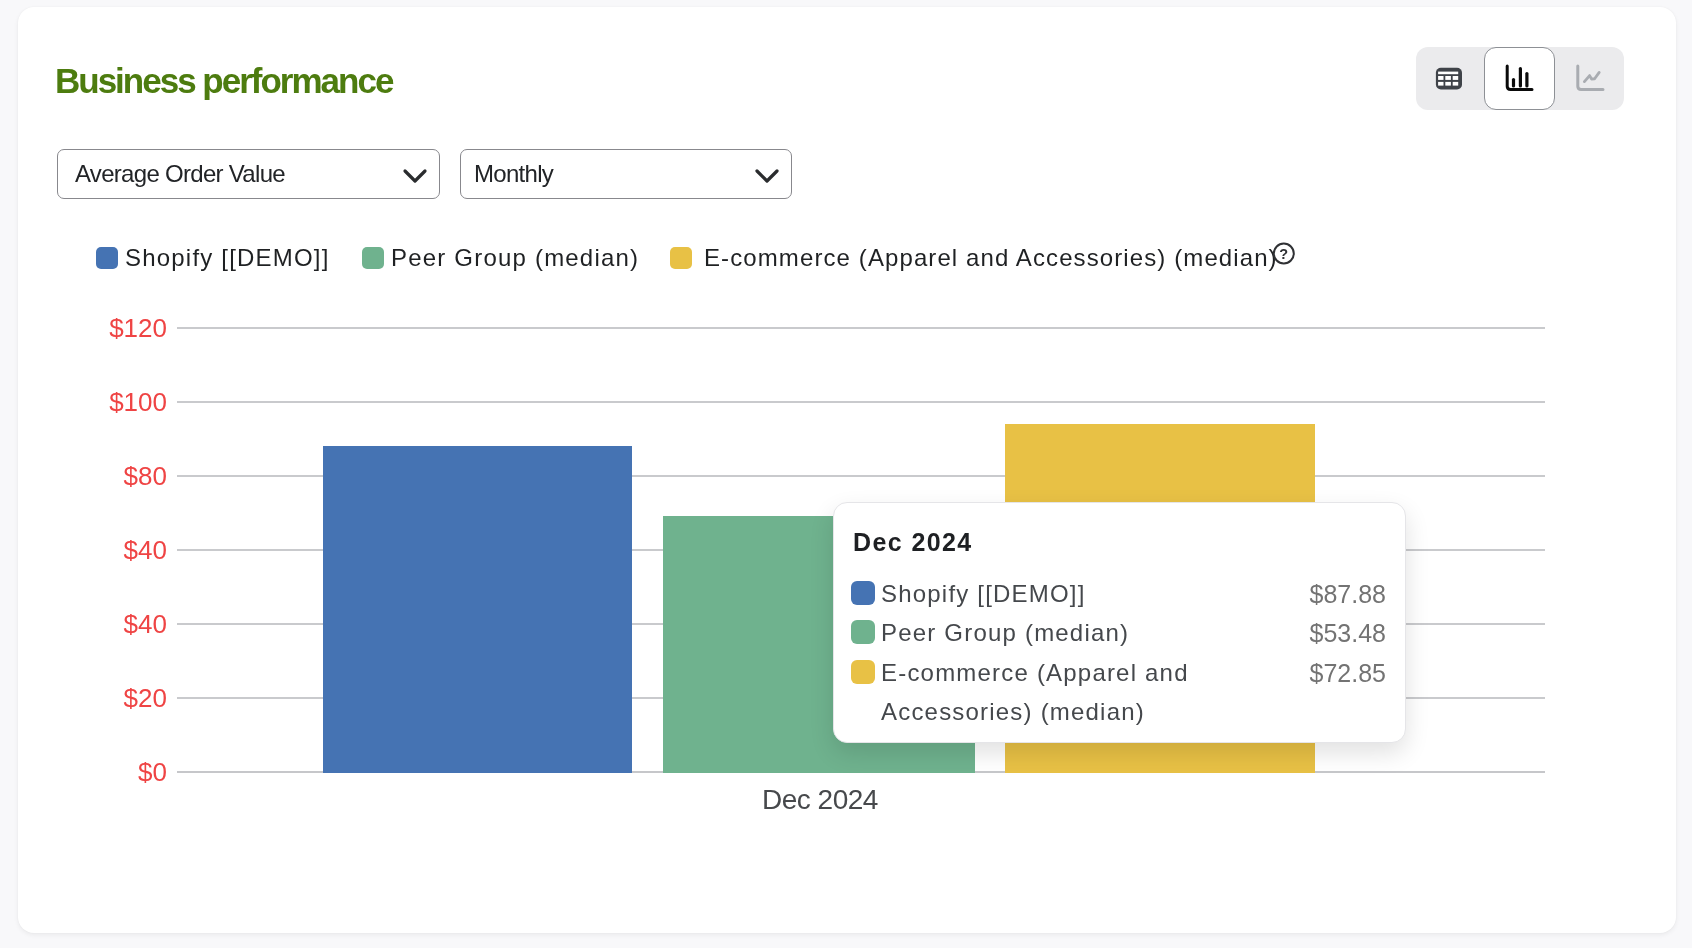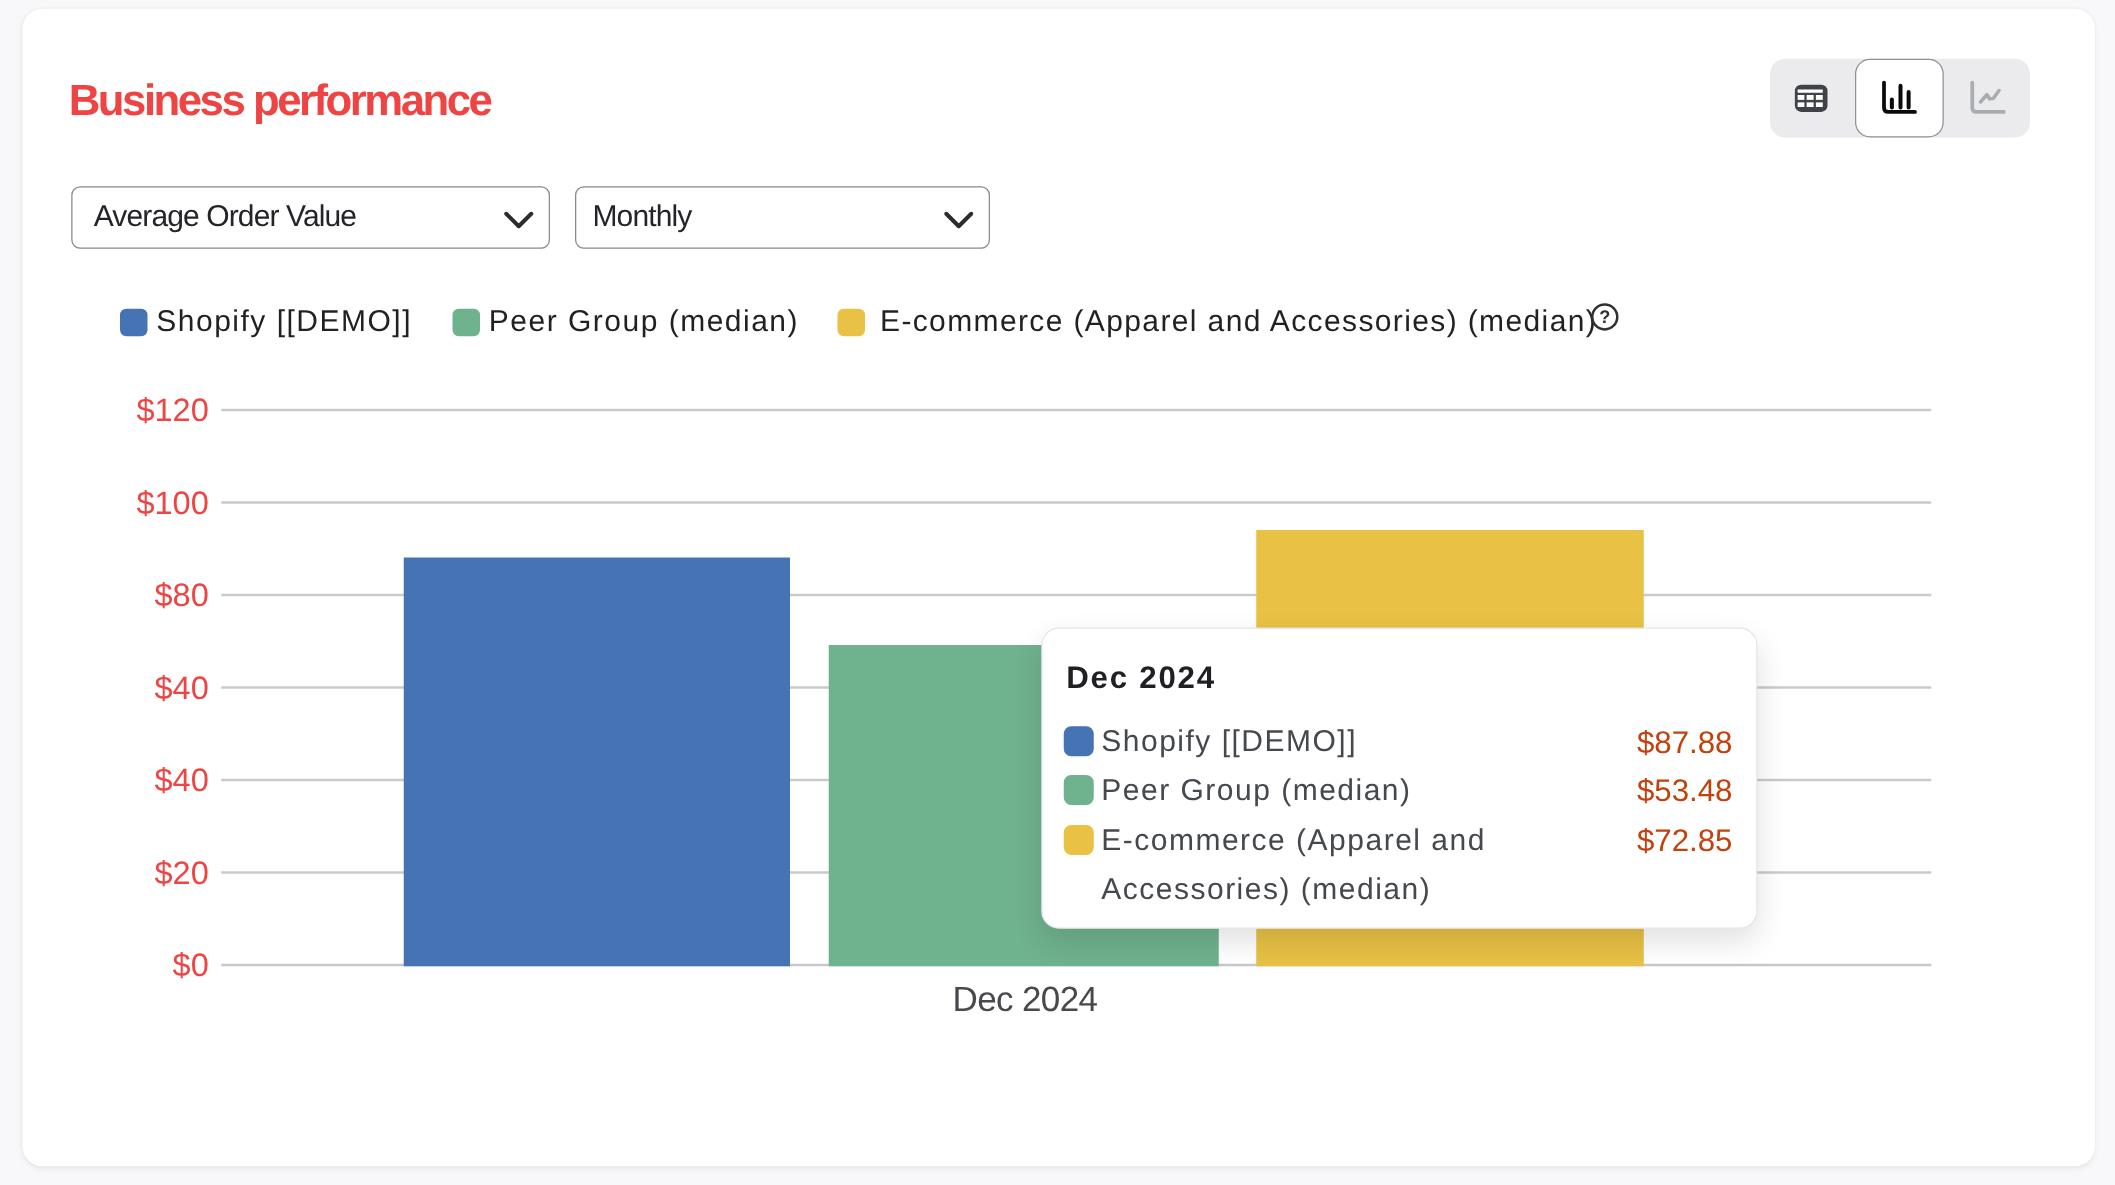--- a/index.html
+++ b/index.html
@@ -1,19 +1,19 @@
 <!DOCTYPE html>
 <html><head>
 <meta charset="utf-8">
 <style>
   * { margin:0; padding:0; box-sizing:border-box; }
   html,body { width:1692px; height:948px; background:#f8f8fa; font-family:"Liberation Sans", sans-serif; overflow:hidden; }
   .abs { position:absolute; }
   .card { position:absolute; left:18px; top:7px; width:1658px; height:926px; background:#ffffff; border-radius:16px; box-shadow:0 2px 5px rgba(0,0,0,.06), 0 0 2px rgba(0,0,0,.04); }
-  .title { position:absolute; left:55px; top:61px; font-size:35px; font-weight:700; color:#ef4444; letter-spacing:-2.0px; }
+  .title { position:absolute; left:55px; top:61px; font-size:35px; font-weight:700; color:#4d7c0f; letter-spacing:-2.0px; }
 
   .seg { position:absolute; left:1416px; top:47px; width:208px; height:63px; background:#ebebed; border-radius:12px; }
   .segbtn { position:absolute; top:0; width:69px; height:63px; }
   .segbtn.mid { left:68px; top:0px; width:71px; height:63px; background:#ffffff; border:1.5px solid #8d9095; border-radius:12px; }
 
   .select { position:absolute; top:149px; height:50px; background:#fff; border:1.5px solid #88888d; border-radius:7px; font-size:24px; letter-spacing:-0.7px; color:#222427; display:flex; align-items:center; padding-left:17px; }
   .sel1 { left:57px; width:383px;text-align:center; }
   .sel2 { left:460px; width:332px; }
   .chev { position:absolute; right:11px; top:13.5px; }
 
@@ -23,21 +23,21 @@
 
   .gline { position:absolute; left:177px; width:1368px; height:2px; background:#c9cacd; }
   .ylab { position:absolute; width:90px; text-align:right; font-size:26px; color:#ef4444; }
   .bar { position:absolute; }
   .xlab { position:absolute; font-size:26px; color:#47494c; }
 
   .tooltip { position:absolute; left:833px; top:502px; width:573px; height:241px; background:#fff; border:1px solid #e5e5e8; border-radius:14px; box-shadow:0 10px 24px rgba(0,0,0,.12); }
   .tt-title { position:absolute; left:21px; top:528px; font-size:25px; font-weight:700; color:#1e2023; letter-spacing:1.4px; }
   .tt-row { position:absolute; font-size:24px; letter-spacing:1.2px; color:#45484c; }
   .tt-sw { position:absolute; width:24px; height:24px; border-radius:6px; }
-  .tt-val { position:absolute; right:20px; text-align:right; font-size:25px; color:#c2410c; }
+  .tt-val { position:absolute; right:20px; text-align:right; font-size:25px; color:#737373; }
 </style>
 </head>
 <body>
 <div class="card"></div>
 <div class="title">Business performance</div>
 
 <div class="seg"></div>
 <div class="segbtn mid" style="left:1484px; top:47px; position:absolute;"></div>
 <svg class="abs" style="left:1435px; top:67px;" width="28" height="23" viewBox="0 0 28 23">
   <rect x="0.9" y="0.8" width="26.1" height="21.7" rx="5" fill="#3f4349"></rect>

